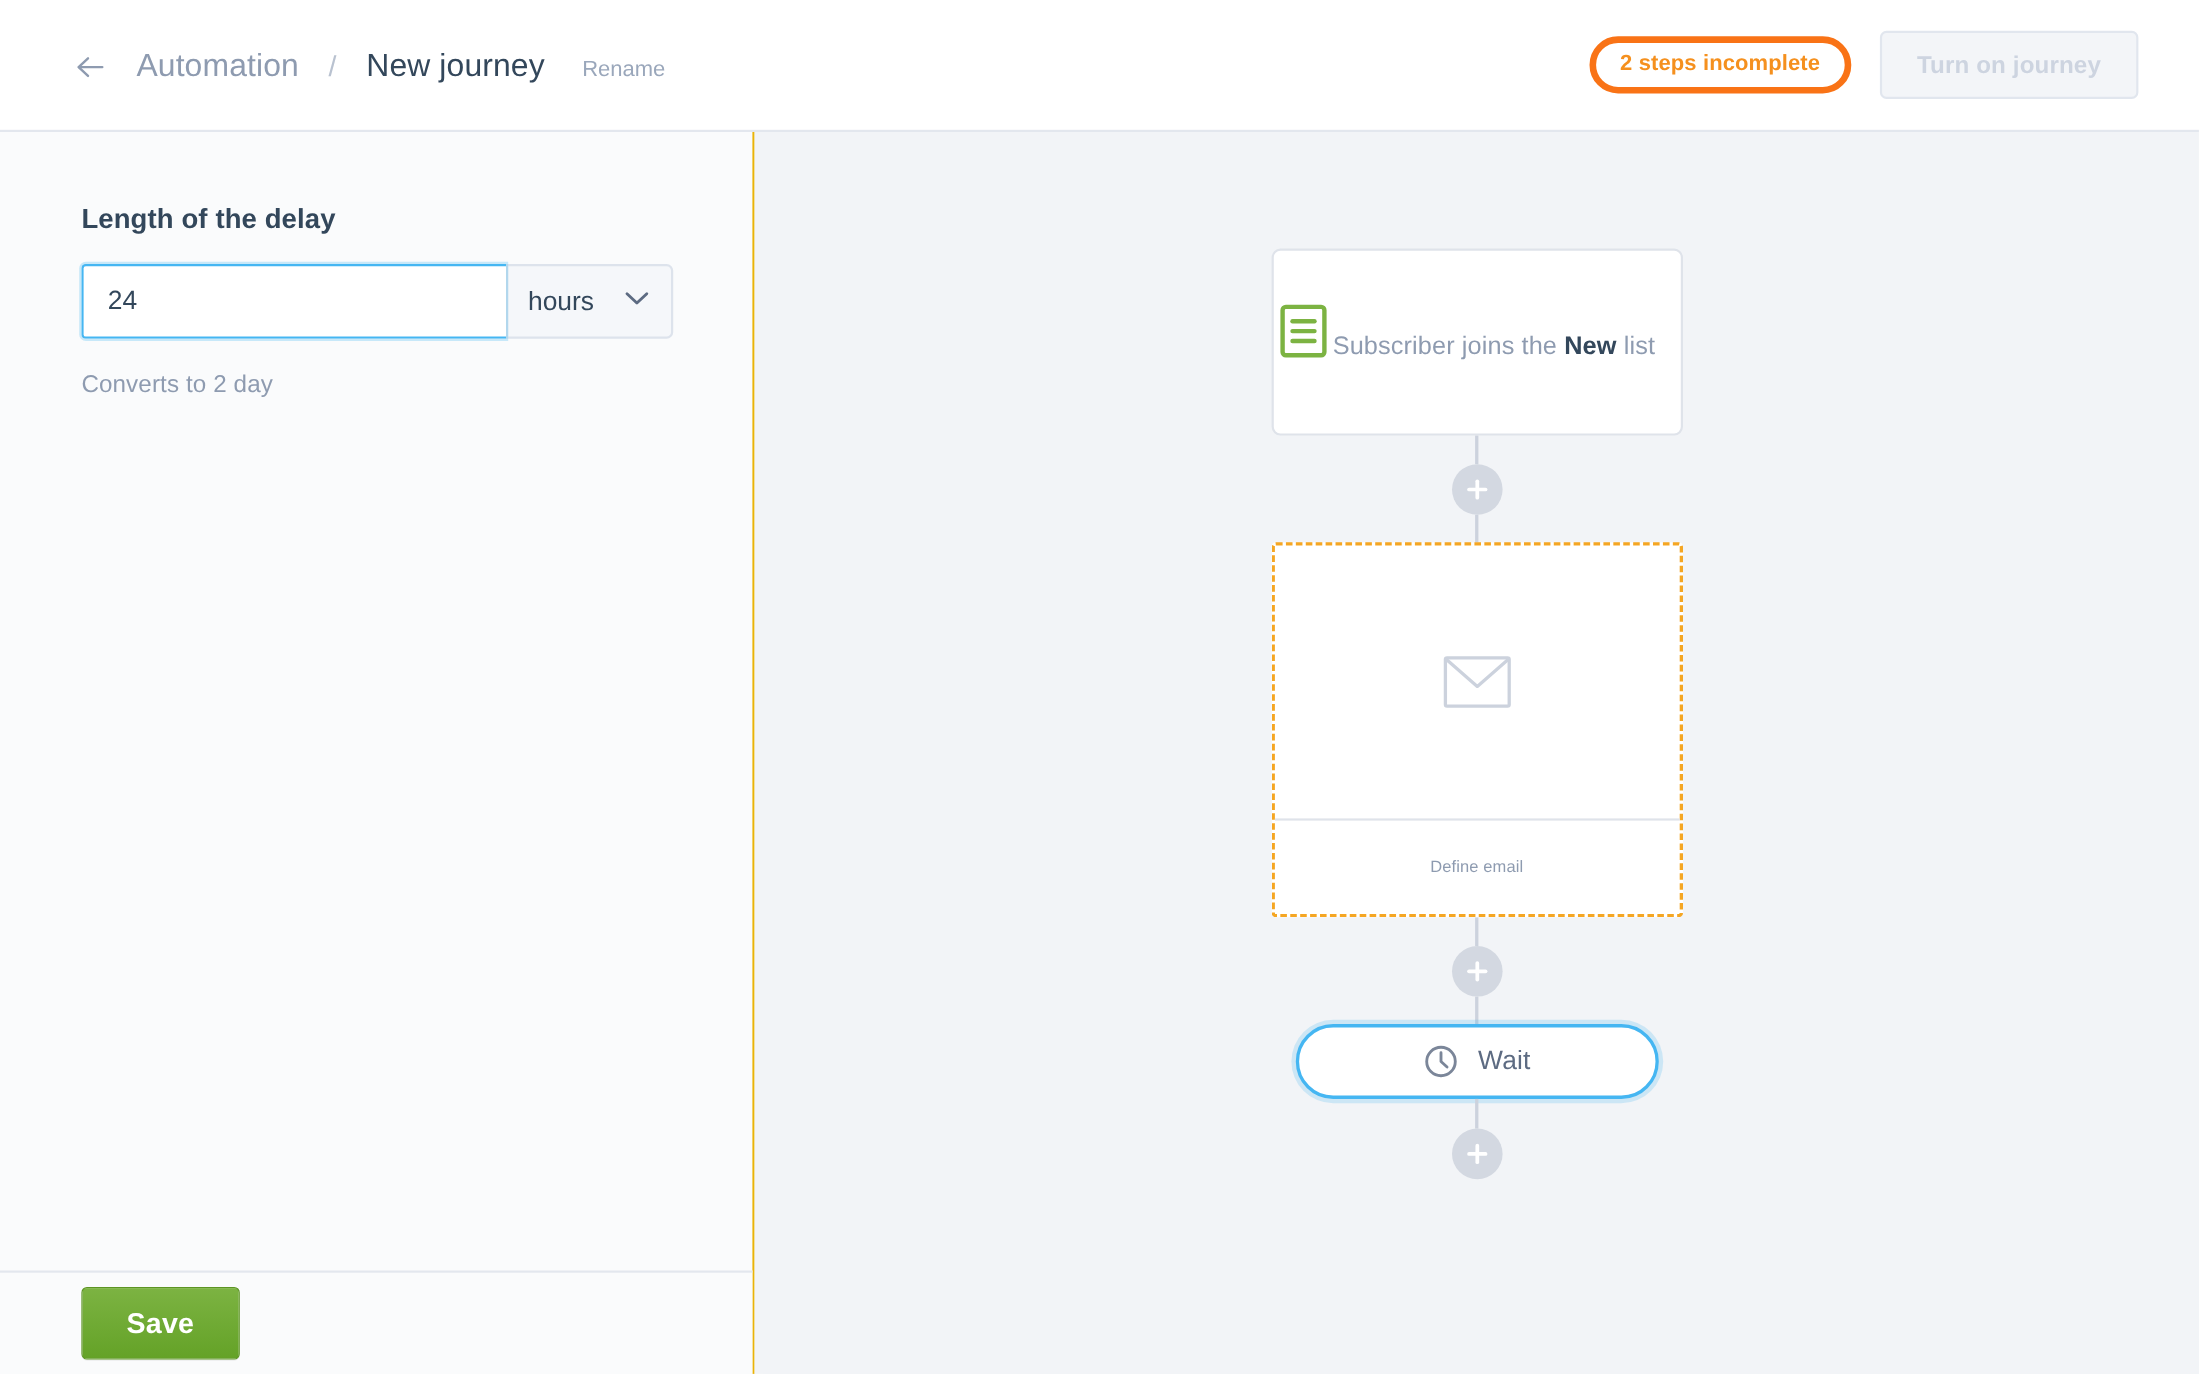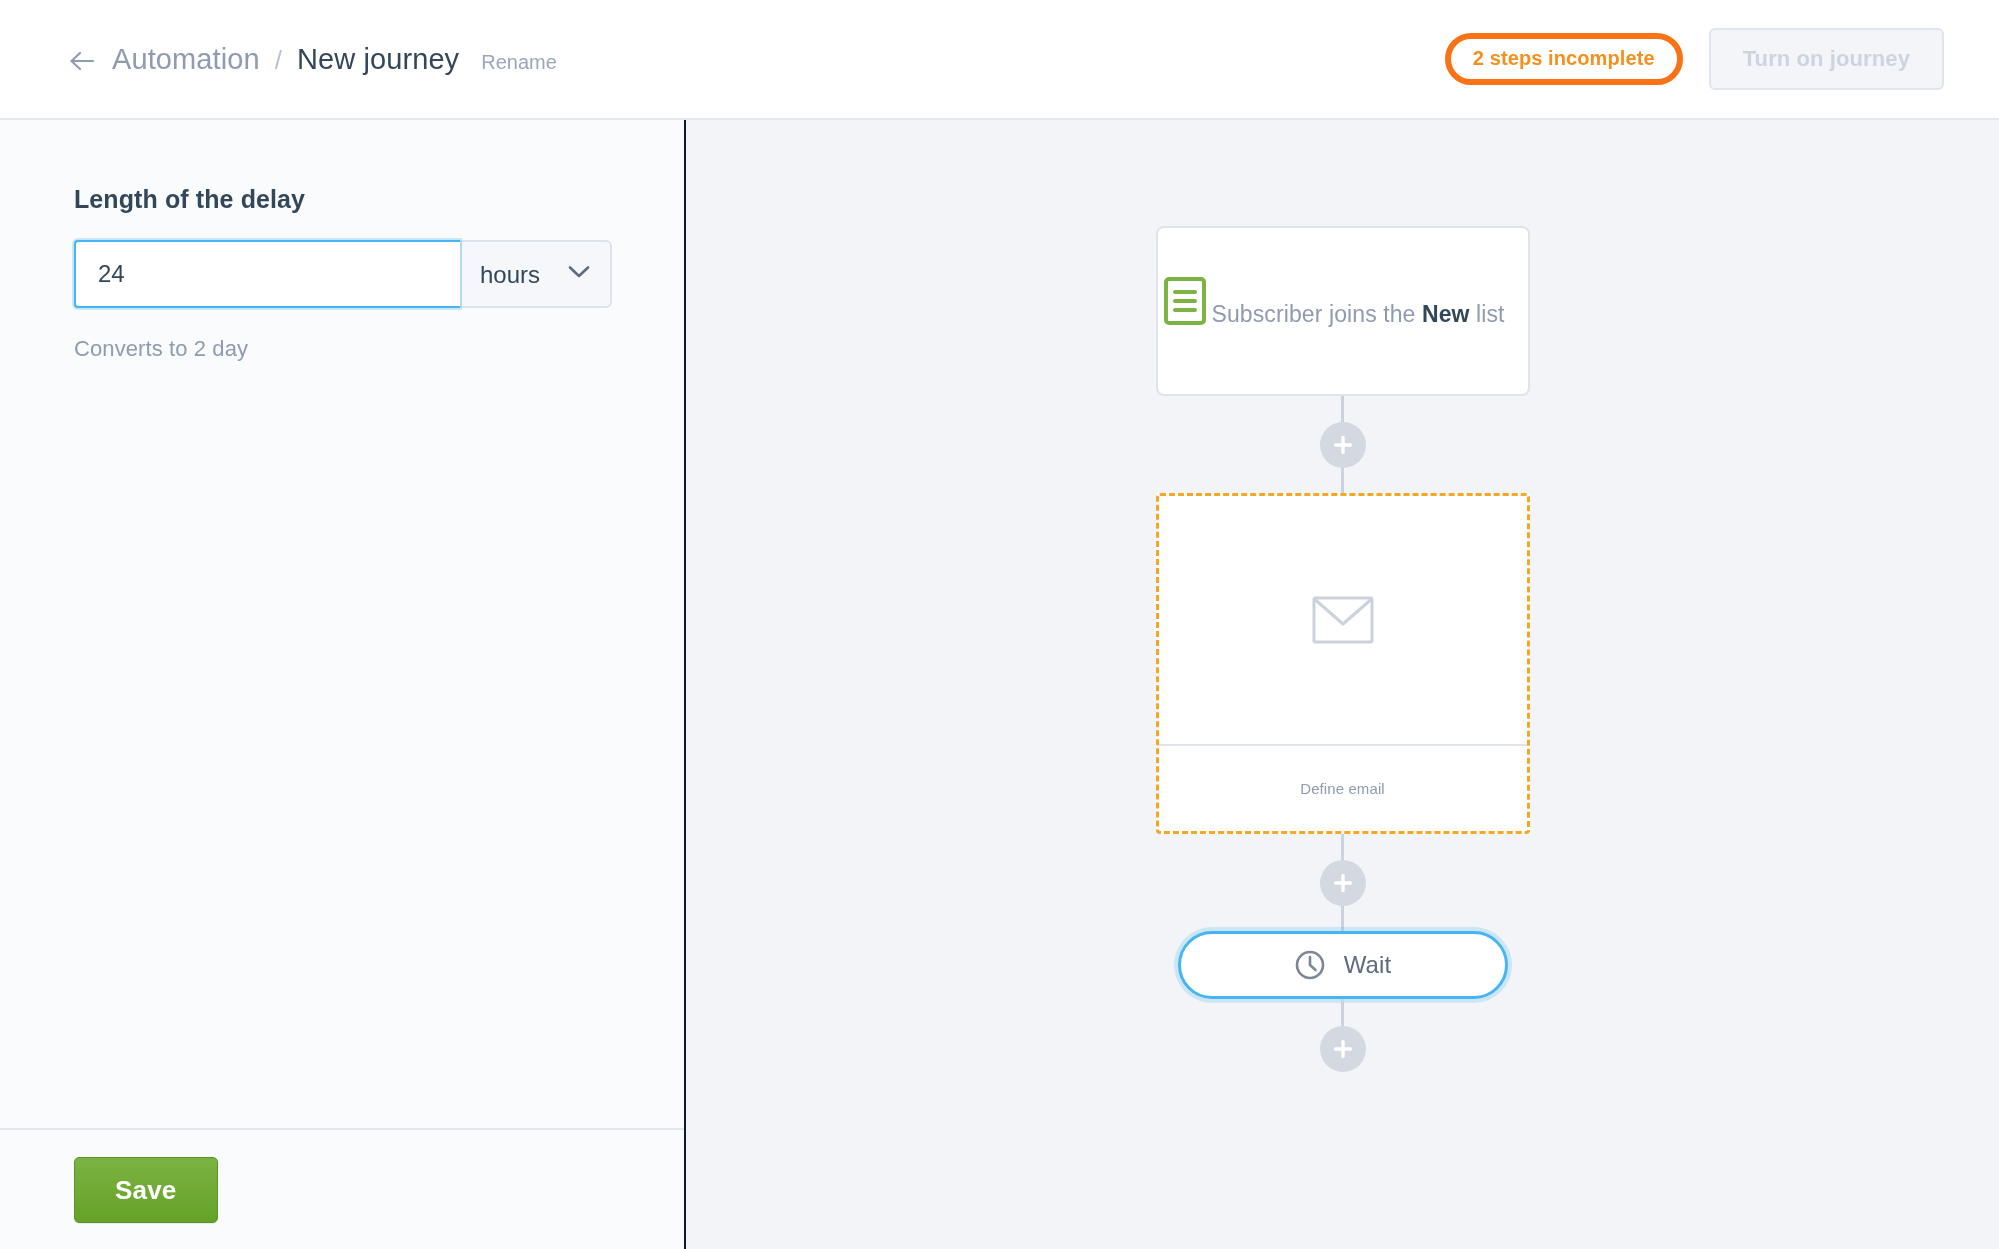--- a/index.html
+++ b/index.html
@@ -29,21 +29,21 @@
     background: #ffffff;
     border-bottom: 2px solid #e3e7ee;
     display: flex;
     align-items: center;
     padding: 0 55px 0 68px;
   }
 
   .breadcrumb {
     display: flex;
     align-items: baseline;
-    gap: 0;
+    gap: 12px;
     white-space: nowrap;
   }
 
   .back-arrow {
     display: inline-flex;
     align-items: center;
     justify-content: center;
     width: 30px;
     height: 30px;
     margin-right: 14px;
@@ -121,21 +121,21 @@
     flex: 1;
     display: flex;
     min-height: 0;
   }
 
   
   .panel {
     width: 686px;
     min-width: 686px;
     background: #fafbfc;
-    border-right: 2px solid #0f172a;
+    border-right: 2px solid #eab308;
     display: flex;
     flex-direction: column;
     position: relative;
   }
 
   .panel-content {
     flex: 1;
     padding: 65px 74px 0 74px;
     min-height: 0;
   }
@@ -204,21 +204,21 @@
 
   .helper-text {
     margin-top: 28px;
     font-size: 22px;
     color: #8e9bb0;
     letter-spacing: 0.1px;
   }
 
   .panel-footer {
     border-top: 2px solid #e3e7ee;
-    height: 121px;
+    height: 94px;
     display: flex;
     align-items: center;
     padding: 0 74px;
     background: #fafbfc;
   }
 
   .save-btn {
     background: linear-gradient(to bottom, #7cb342 0%, #64a227 100%);
     border: 1px solid #5c9423;
     border-radius: 5px;

